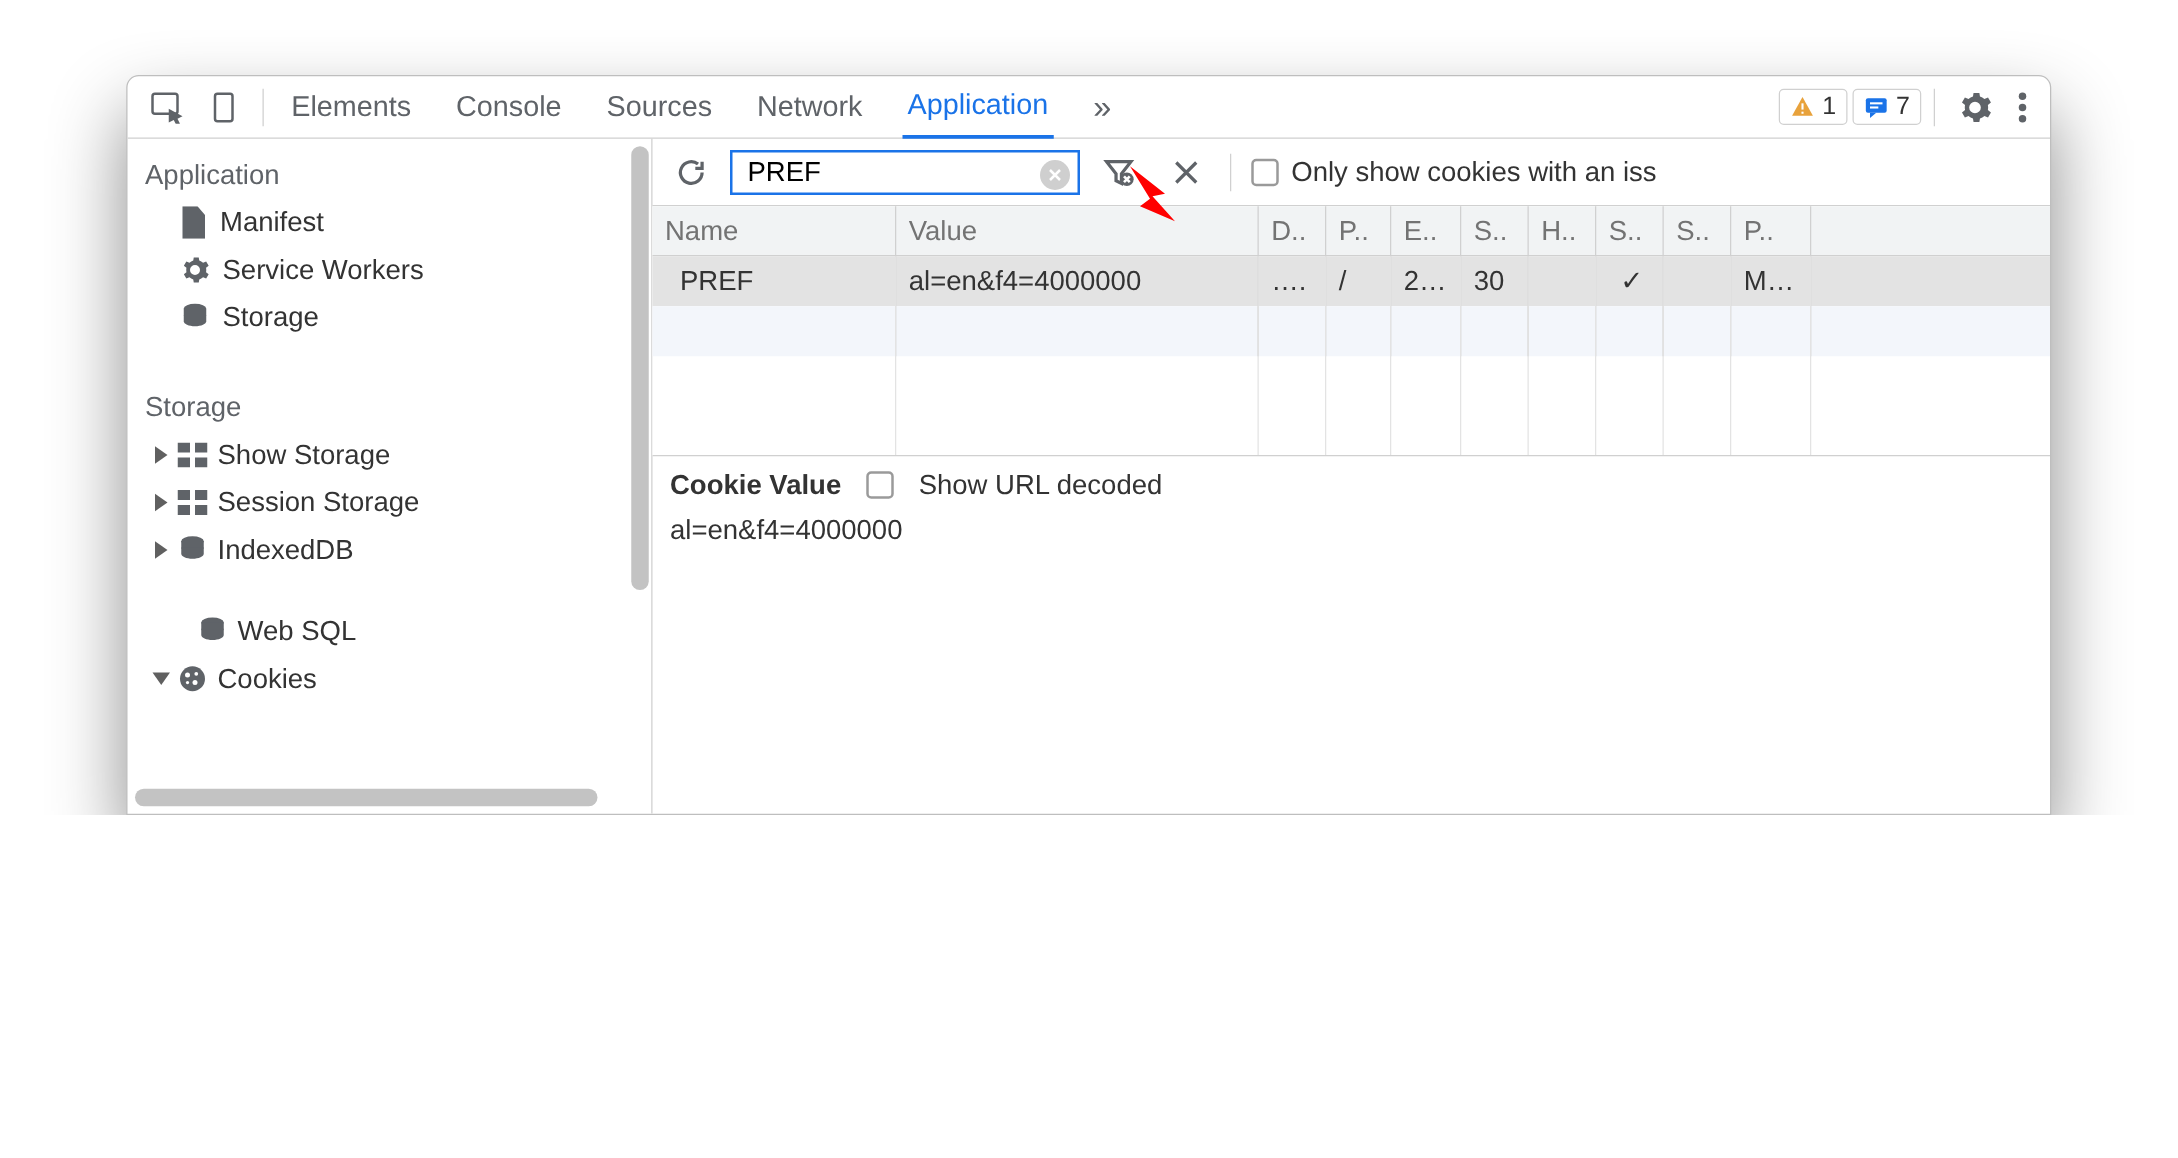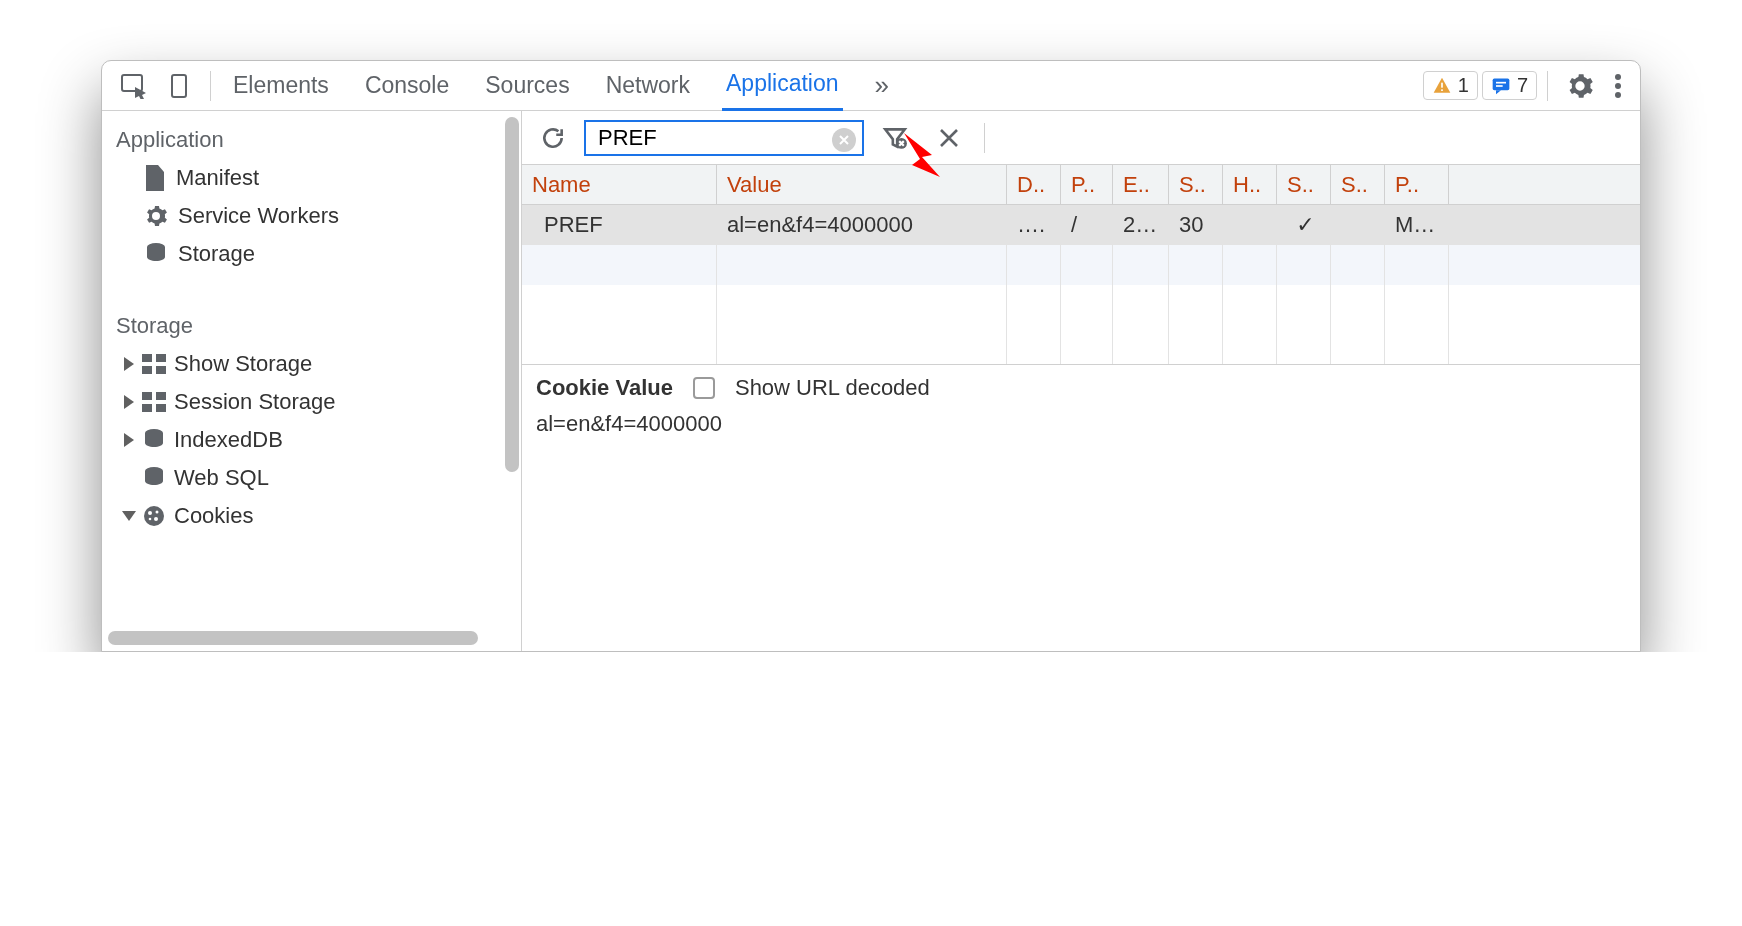--- a/index.html
+++ b/index.html
@@ -55,21 +55,21 @@
   .search { display:flex; align-items:center; position:relative; width:280px; height:36px;
     border:2px solid #1a73e8; background:#fff; padding:0 34px 0 10px; font-size:22px; color:#333; }
   .search input { border:none; outline:none; font-size:22px; width:100%; font-family:inherit; }
   .search .xcirc { position:absolute; right:6px; top:6px; width:24px; height:24px;
     border-radius:50%; background:#cfcfcf; display:flex; align-items:center; justify-content:center; cursor:pointer; }
   .chk { width:22px; height:22px; border:2px solid #9a9a9a; border-radius:4px; cursor:pointer; }
 
   
   .grid { position:relative; border-bottom:1px solid #d0d0d0; height:200px; background:#fff; }
   .grid .hdr, .grid .row { display:flex; align-items:stretch; font-size:22px; }
-  .grid .hdr { height:40px; background:#f1f3f4; border-bottom:1px solid #d0d0d0; color:#c2410c; }
+  .grid .hdr { height:40px; background:#f1f3f4; border-bottom:1px solid #d0d0d0; color:#737373; }
   .grid .cell { padding:6px 6px 6px 10px; border-right:1px solid #d0d0d0;
     overflow:hidden; white-space:nowrap; text-overflow:ellipsis; display:flex; align-items:center; }
   .grid .hdr .cell { font-weight:400; }
   .grid .row { height:40px; }
   .grid .row.sel { background:#e3e3e3; }
   .grid .row.alt { background:#f3f6fb; }
   .c-name{width:195px;} .c-val{width:290px;text-align:right;}
   .c-d{width:54px;}.c-p{width:52px;}.c-e{width:56px;}.c-s{width:54px;}
   .c-h{width:54px;}.c-s2{width:54px;}.c-s3{width:54px;}.c-p2{width:64px;border-right:none;}
   .vlines { position:absolute; left:0; top:40px; bottom:0; display:flex; height:calc(100% - 40px); pointer-events:none; }
@@ -196,21 +196,21 @@
       </div>
       <div class="sb-sub">
         <span class="caret"></span>
         <svg width="24" height="24" viewBox="0 0 24 24" fill="#5f6368">
             <ellipse cx="12" cy="5" rx="9" ry="4"></ellipse>
             <path d="M3 5v5c0 2.2 4 4 9 4s9-1.8 9-4V5"></path>
             <path d="M3 10v5c0 2.2 4 4 9 4s9-1.8 9-4v-5"></path>
           </svg>
         <span>IndexedDB</span>
       </div>
-      <div class="sb-sub" style="padding-left:40px;">
+      <div class="sb-sub" style="padding-left:56px;margin-top:27px;">
         <svg width="24" height="24" viewBox="0 0 24 24" fill="#5f6368">
             <ellipse cx="12" cy="5" rx="9" ry="4"></ellipse>
             <path d="M3 5v5c0 2.2 4 4 9 4s9-1.8 9-4V5"></path>
             <path d="M3 10v5c0 2.2 4 4 9 4s9-1.8 9-4v-5"></path>
           </svg>
         <span>Web SQL</span>
       </div>
       <div class="sb-sub">
         <span class="caret down"></span>
         <svg width="24" height="24" viewBox="0 0 24 24" fill="#5f6368">
@@ -255,20 +255,24 @@
             <svg width="22" height="22" viewBox="0 0 22 22" stroke="#5f6368" stroke-width="2.6">
                 <path d="M3 3 L19 19 M19 3 L3 19"></path>
               </svg>
           </div>
 
           <svg class="arrow-annot" style="left:28px; top:10px;" width="54" height="48" viewBox="0 0 54 48">
             <path d="M2 2 L30 24 L20 26 L38 46 L10 34 L18 28 Z" fill="#ff0000"></path>
           </svg>
         </div>
         <div class="tb-sep"></div>
+        <label style="display:flex;align-items:center;gap:10px;font-size:22px;color:#333;">
+          <span class="chk"></span>
+          <span>Only show cookies with an iss</span>
+        </label>
       </div>
 
       <div class="grid">
         <div class="hdr">
           <div class="cell c-name">Name</div>
           <div class="cell c-val">Value</div>
           <div class="cell c-d">D..</div>
           <div class="cell c-p">P..</div>
           <div class="cell c-e">E..</div>
           <div class="cell c-s">S..</div>

